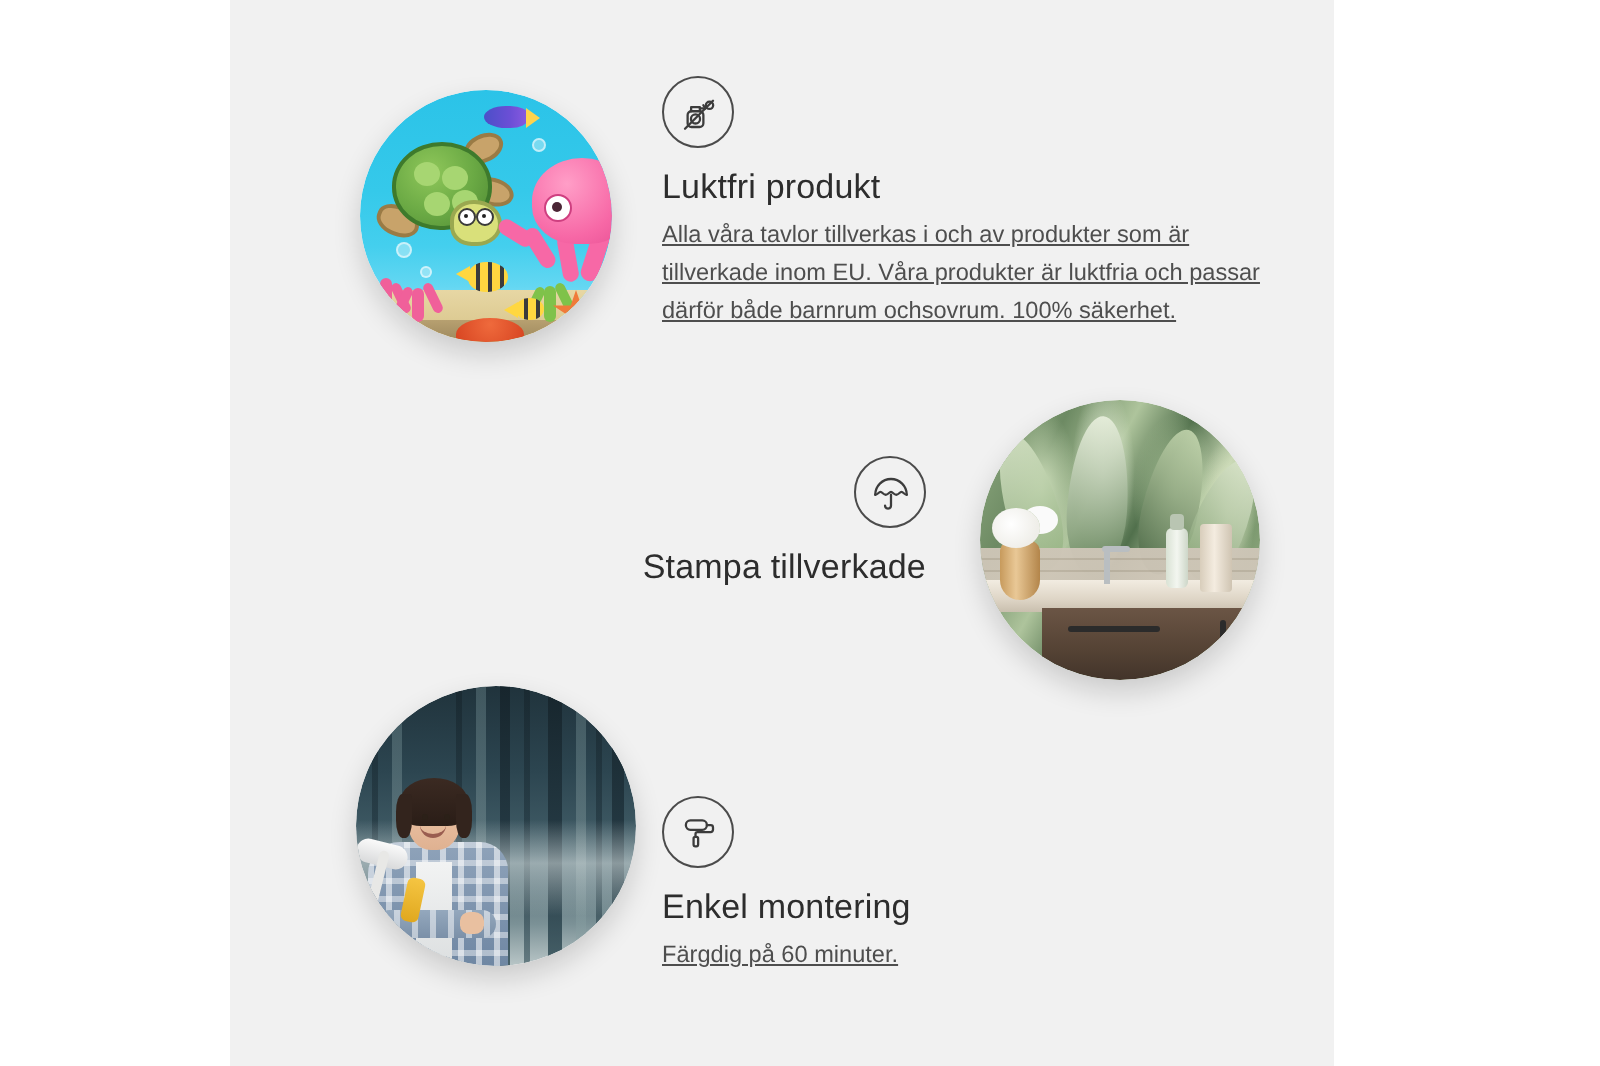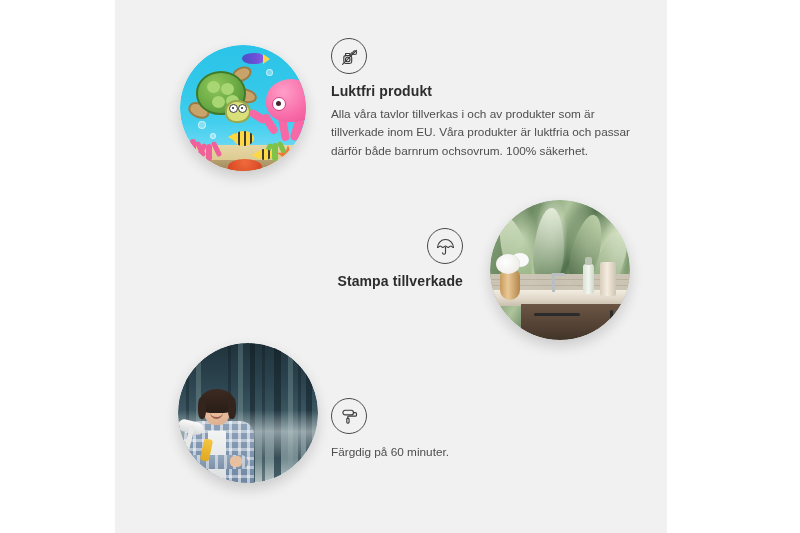--- a/index.html
+++ b/index.html
@@ -296,32 +296,33 @@
     position:absolute; left:24px; bottom:22px; width:9px;height:22px;
     background: linear-gradient(180deg,#f5c542 0%, #e0a81f 100%);
     border-radius:3px; transform:rotate(12deg); z-index:7;
   }
 
   
   .feature {
     position: absolute;
   }
   .feature-title {
-    font-size: 14px;
-    font-weight: bold;
+    font-size: 17px;
+    font-weight: normal;
     color: #2d2d2d;
     letter-spacing: 0.1px;
     margin: 0 0 4px 0;
     line-height: 1.25;
   }
   .feature-desc {
     font-size: 11.8px;
     color: #4e4e4e;
     line-height: 1.58;
     margin: 0;
+    text-decoration: underline;
   }
 
   
   .icon-circle {
     width: 34px;
     height: 34px;
     border-radius: 50%;
     border: 1.4px solid #4b4b4b;
     display: flex;
     align-items: center;
@@ -470,16 +471,17 @@
   </div>
 
   <div class="feature" id="feature-mount">
     <div class="icon-circle">
       <svg width="21" height="21" viewBox="0 0 24 24" fill="none" stroke="#3c3c3c" stroke-width="1.3" stroke-linecap="round" stroke-linejoin="round">
         <rect x="4.5" y="4.8" width="12" height="5.4" rx="2.6"></rect>
         <path d="M16.5 7.5h2.2a1.3 1.3 0 0 1 1.3 1.3v1.4a1.3 1.3 0 0 1-1.3 1.3h-7.6a1.1 1.1 0 0 0-1.1 1.1v1.1"></path>
         <rect x="8.9" y="14.2" width="2.6" height="5.4" rx="1"></rect>
       </svg>
     </div>
+    <p class="feature-title">Enkel montering</p>
     <p class="feature-desc">Färgdig på 60 minuter.</p>
   </div>
 
 </div>
 
 </body></html>

